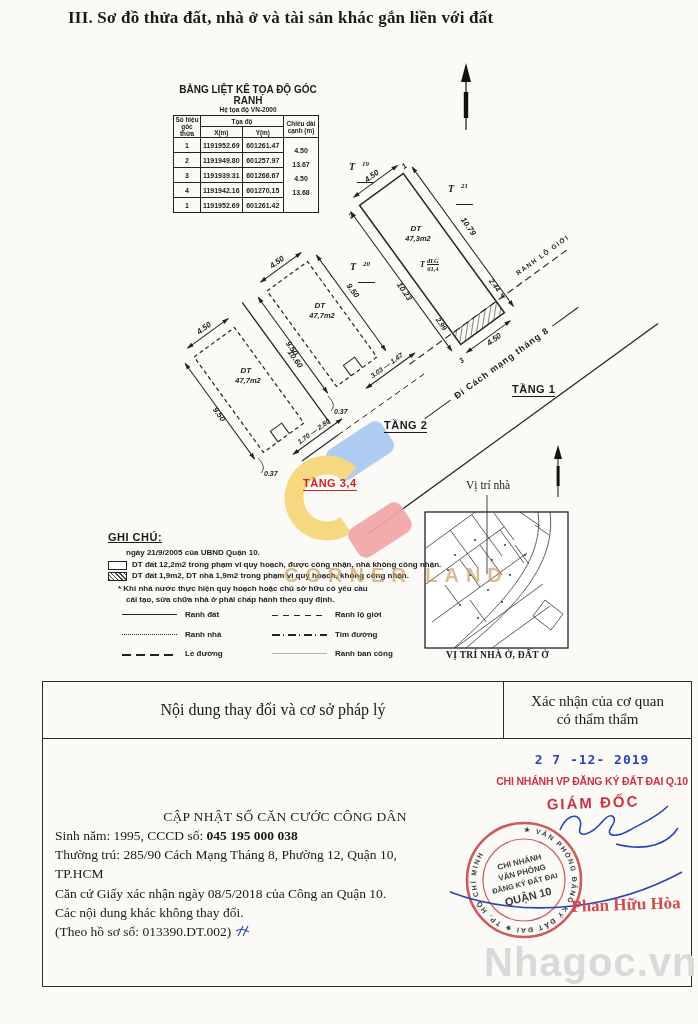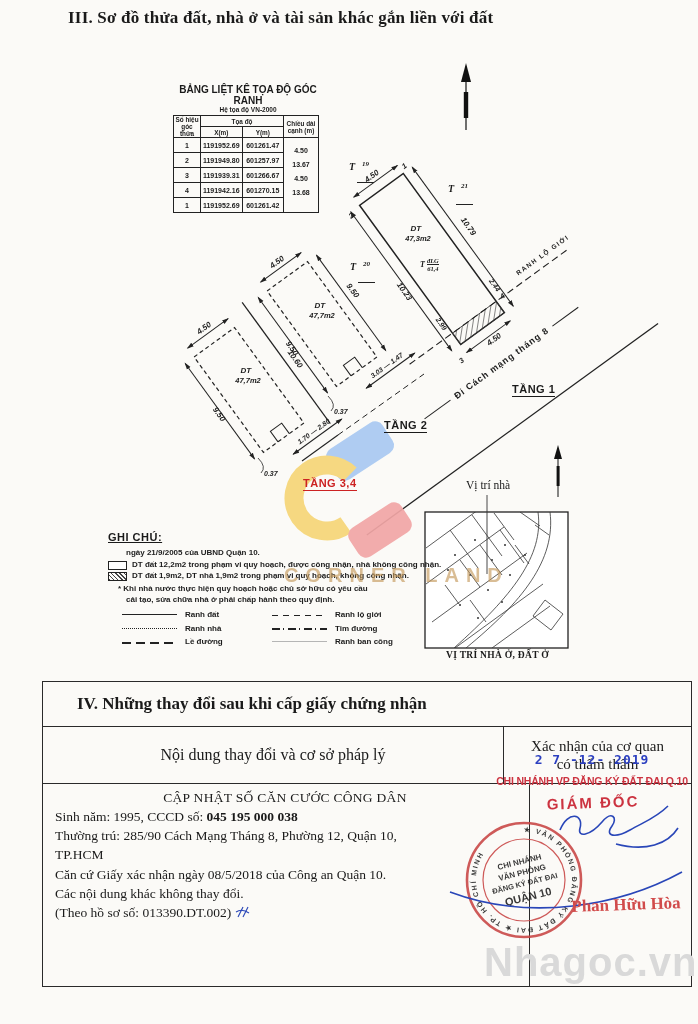--- a/index.html
+++ b/index.html
@@ -30,21 +30,21 @@
   .lgnote .stack span:first-child{border-bottom:1px solid #222;}
   .vitri-label{font-size:11.5px;}
   .map-caption{font-size:9.5px;font-weight:bold;text-align:center;letter-spacing:.3px;}
   
   .legend{left:108px;top:530px;width:335px;font-family:"Liberation Sans",sans-serif;font-size:8px;line-height:1.35;}
   .legend h4{margin:0 0 3px;font-size:11px;text-decoration:underline;letter-spacing:.5px;}
   .legend .ln{margin-left:10px;font-weight:bold;color:#222;}
   .symrow{display:flex;align-items:center;gap:5px;margin-top:1px;font-weight:bold;}
   .sym{width:17px;height:7px;border:1px solid #222;flex:0 0 auto;background:#fff;}
   .sym.hatch{background:repeating-linear-gradient(45deg,#444 0 1px,transparent 1px 3px);}
-  .leg-grid{display:grid;grid-template-columns:150px 165px;margin:4px 0 0 14px;row-gap:3px;font-weight:bold;}
+  .leg-grid{display:grid;grid-template-columns:150px 165px;margin:4px 0 0 14px;row-gap:9px;font-weight:bold;}
   .leg-item{display:flex;align-items:center;gap:8px;}
   .ls{width:55px;height:2px;flex:0 0 auto;}
   .ls-solid{border-top:1.6px solid #222;}
   .ls-dot{border-top:1.6px dotted #222;}
   .ls-longdash{background:repeating-linear-gradient(90deg,#222 0 9px,transparent 9px 14px);height:1.4px;}
   .ls-dash{background:repeating-linear-gradient(90deg,#222 0 6px,transparent 6px 11px);height:1.4px;}
   .ls-dashdot{background:repeating-linear-gradient(90deg,#222 0 8px,transparent 8px 11px,#222 11px 12.5px,transparent 12.5px 16px);height:1.4px;}
   .ls-light{border-top:1px solid #b5b5b5;}
   
   .brand-wm{left:284px;top:564px;font-family:"Liberation Sans",sans-serif;font-size:20px;font-weight:bold;
@@ -52,21 +52,21 @@
   .site-wm{left:484px;top:940px;font-family:"Liberation Sans",sans-serif;font-size:40px;font-weight:bold;
            color:#d9d9d9;letter-spacing:1px;z-index:9;}
   
   .s4{left:42px;top:681px;width:648px;height:304px;border:1.5px solid #2a2a2a;background:transparent;}
   .s4-title{height:44px;border-bottom:1.5px solid #2a2a2a;display:flex;align-items:center;
             padding-left:34px;font-size:17px;font-weight:bold;}
   .s4-head{display:flex;height:56px;border-bottom:1.5px solid #2a2a2a;}
   .s4-head .lcol{width:460px;display:flex;align-items:center;justify-content:center;font-size:16px;}
   .s4-head .rcol{flex:1;border-left:1.5px solid #2a2a2a;display:flex;flex-direction:column;
                  align-items:center;justify-content:center;font-size:15px;line-height:1.2;}
-  .s4-body{display:flex;height:202px;}
+  .s4-body{display:flex;height:202px;align-items:flex-end;}
   .s4-body .lcol{width:460px;padding:4px 14px 0 12px;font-size:13.5px;line-height:1.42;}
   .s4-body .rcol{flex:1;border-left:1.5px solid #2a2a2a;}
   .s4-center{text-align:center;letter-spacing:.3px;}
   .bold{font-weight:bold;}
   .paraph-svg{vertical-align:-2px;margin-left:3px;}
   
   .stamp-date{left:530px;top:752px;width:124px;text-align:center;z-index:5;
               font-family:"DejaVu Sans Mono",monospace;font-weight:bold;font-size:13px;
               color:#2b3fc0;letter-spacing:1px;}
   .stamp-office{left:487px;top:775px;width:210px;text-align:center;z-index:5;
@@ -346,21 +346,20 @@
         </div>
     </div>
   </div>
 
   <div class="abs brand-wm">CORNER LAND</div>
 
   <div class="abs vitri-label" style="left:466px;top:479px">Vị trí nhà</div>
   <div class="abs map-caption" style="left:435px;top:650px;width:125px">VỊ TRÍ NHÀ Ở, ĐẤT Ở</div>
 
   <div class="abs s4">
-    <div class="s4-title">IV. Những thay đổi sau khi cấp giấy chứng nhận</div>
     <div class="s4-head">
       <div class="lcol">Nội dung thay đổi và cơ sở pháp lý</div>
       <div class="rcol">
         <span>Xác nhận của cơ quan</span>
         <span>có thẩm thẩm</span>
       </div>
     </div>
     <div class="s4-body">
       <div class="lcol">
         <div class="s4-center">CẬP NHẬT SỐ CĂN CƯỚC CÔNG DÂN</div>

